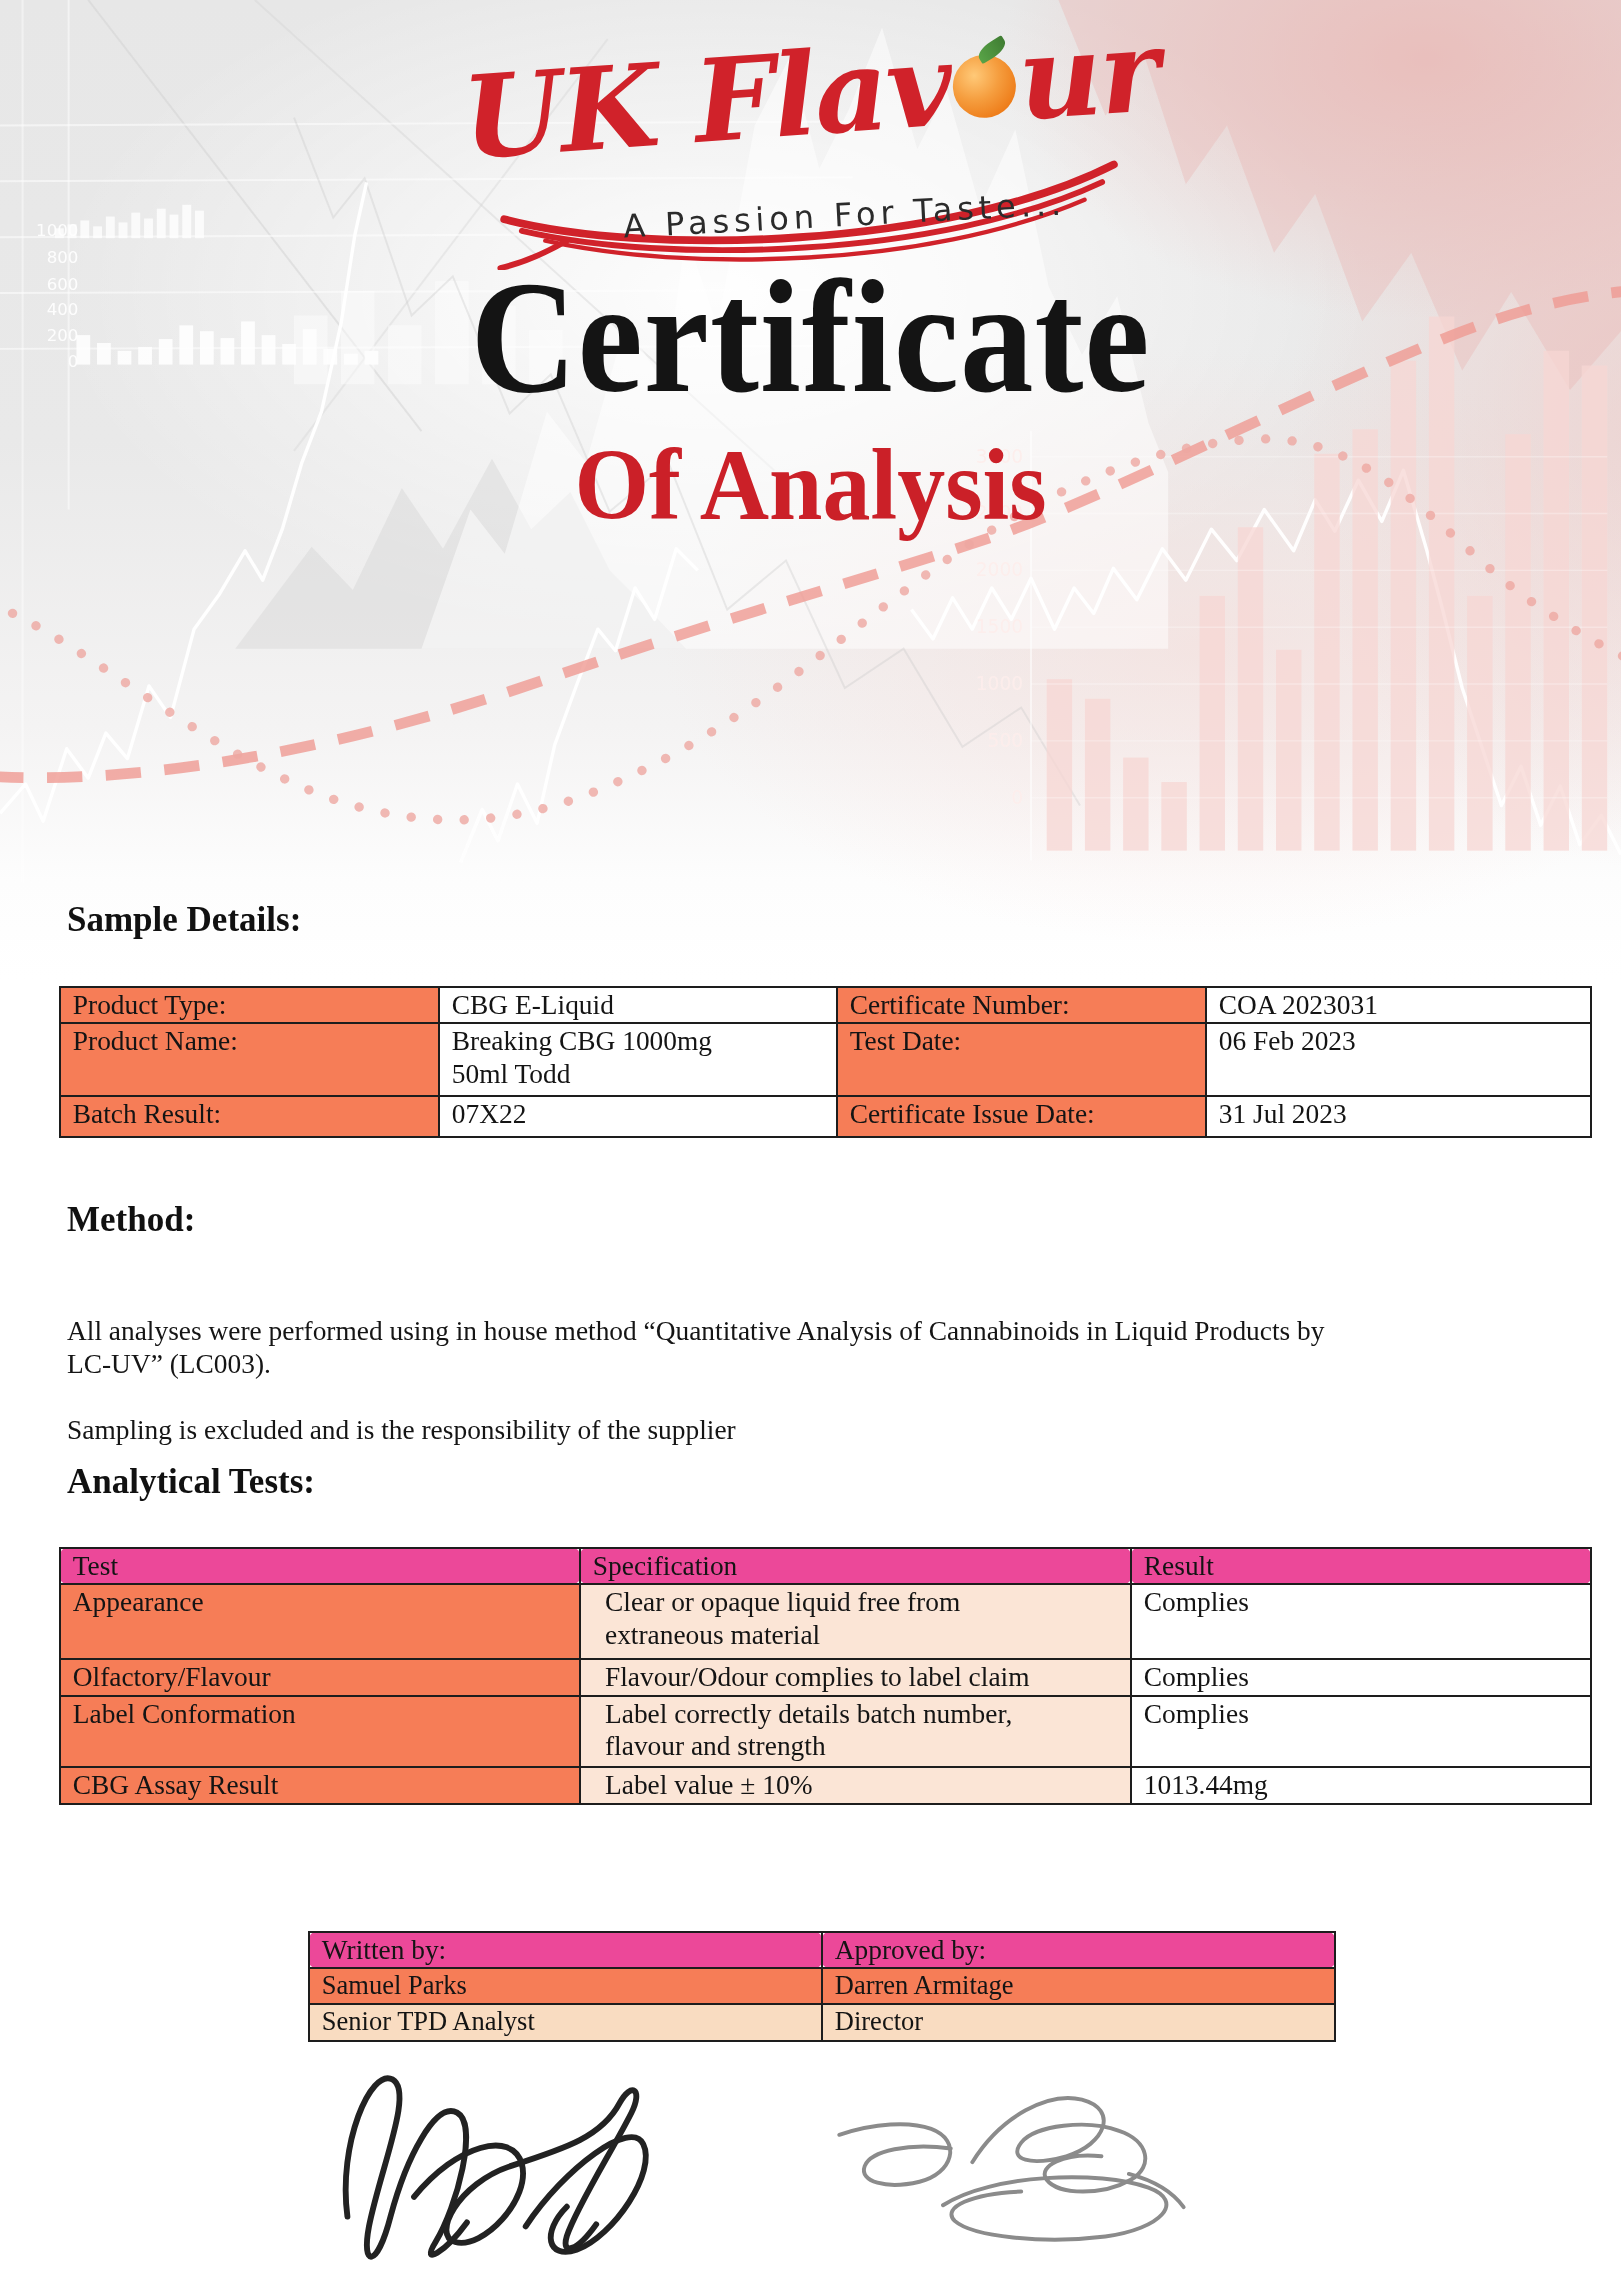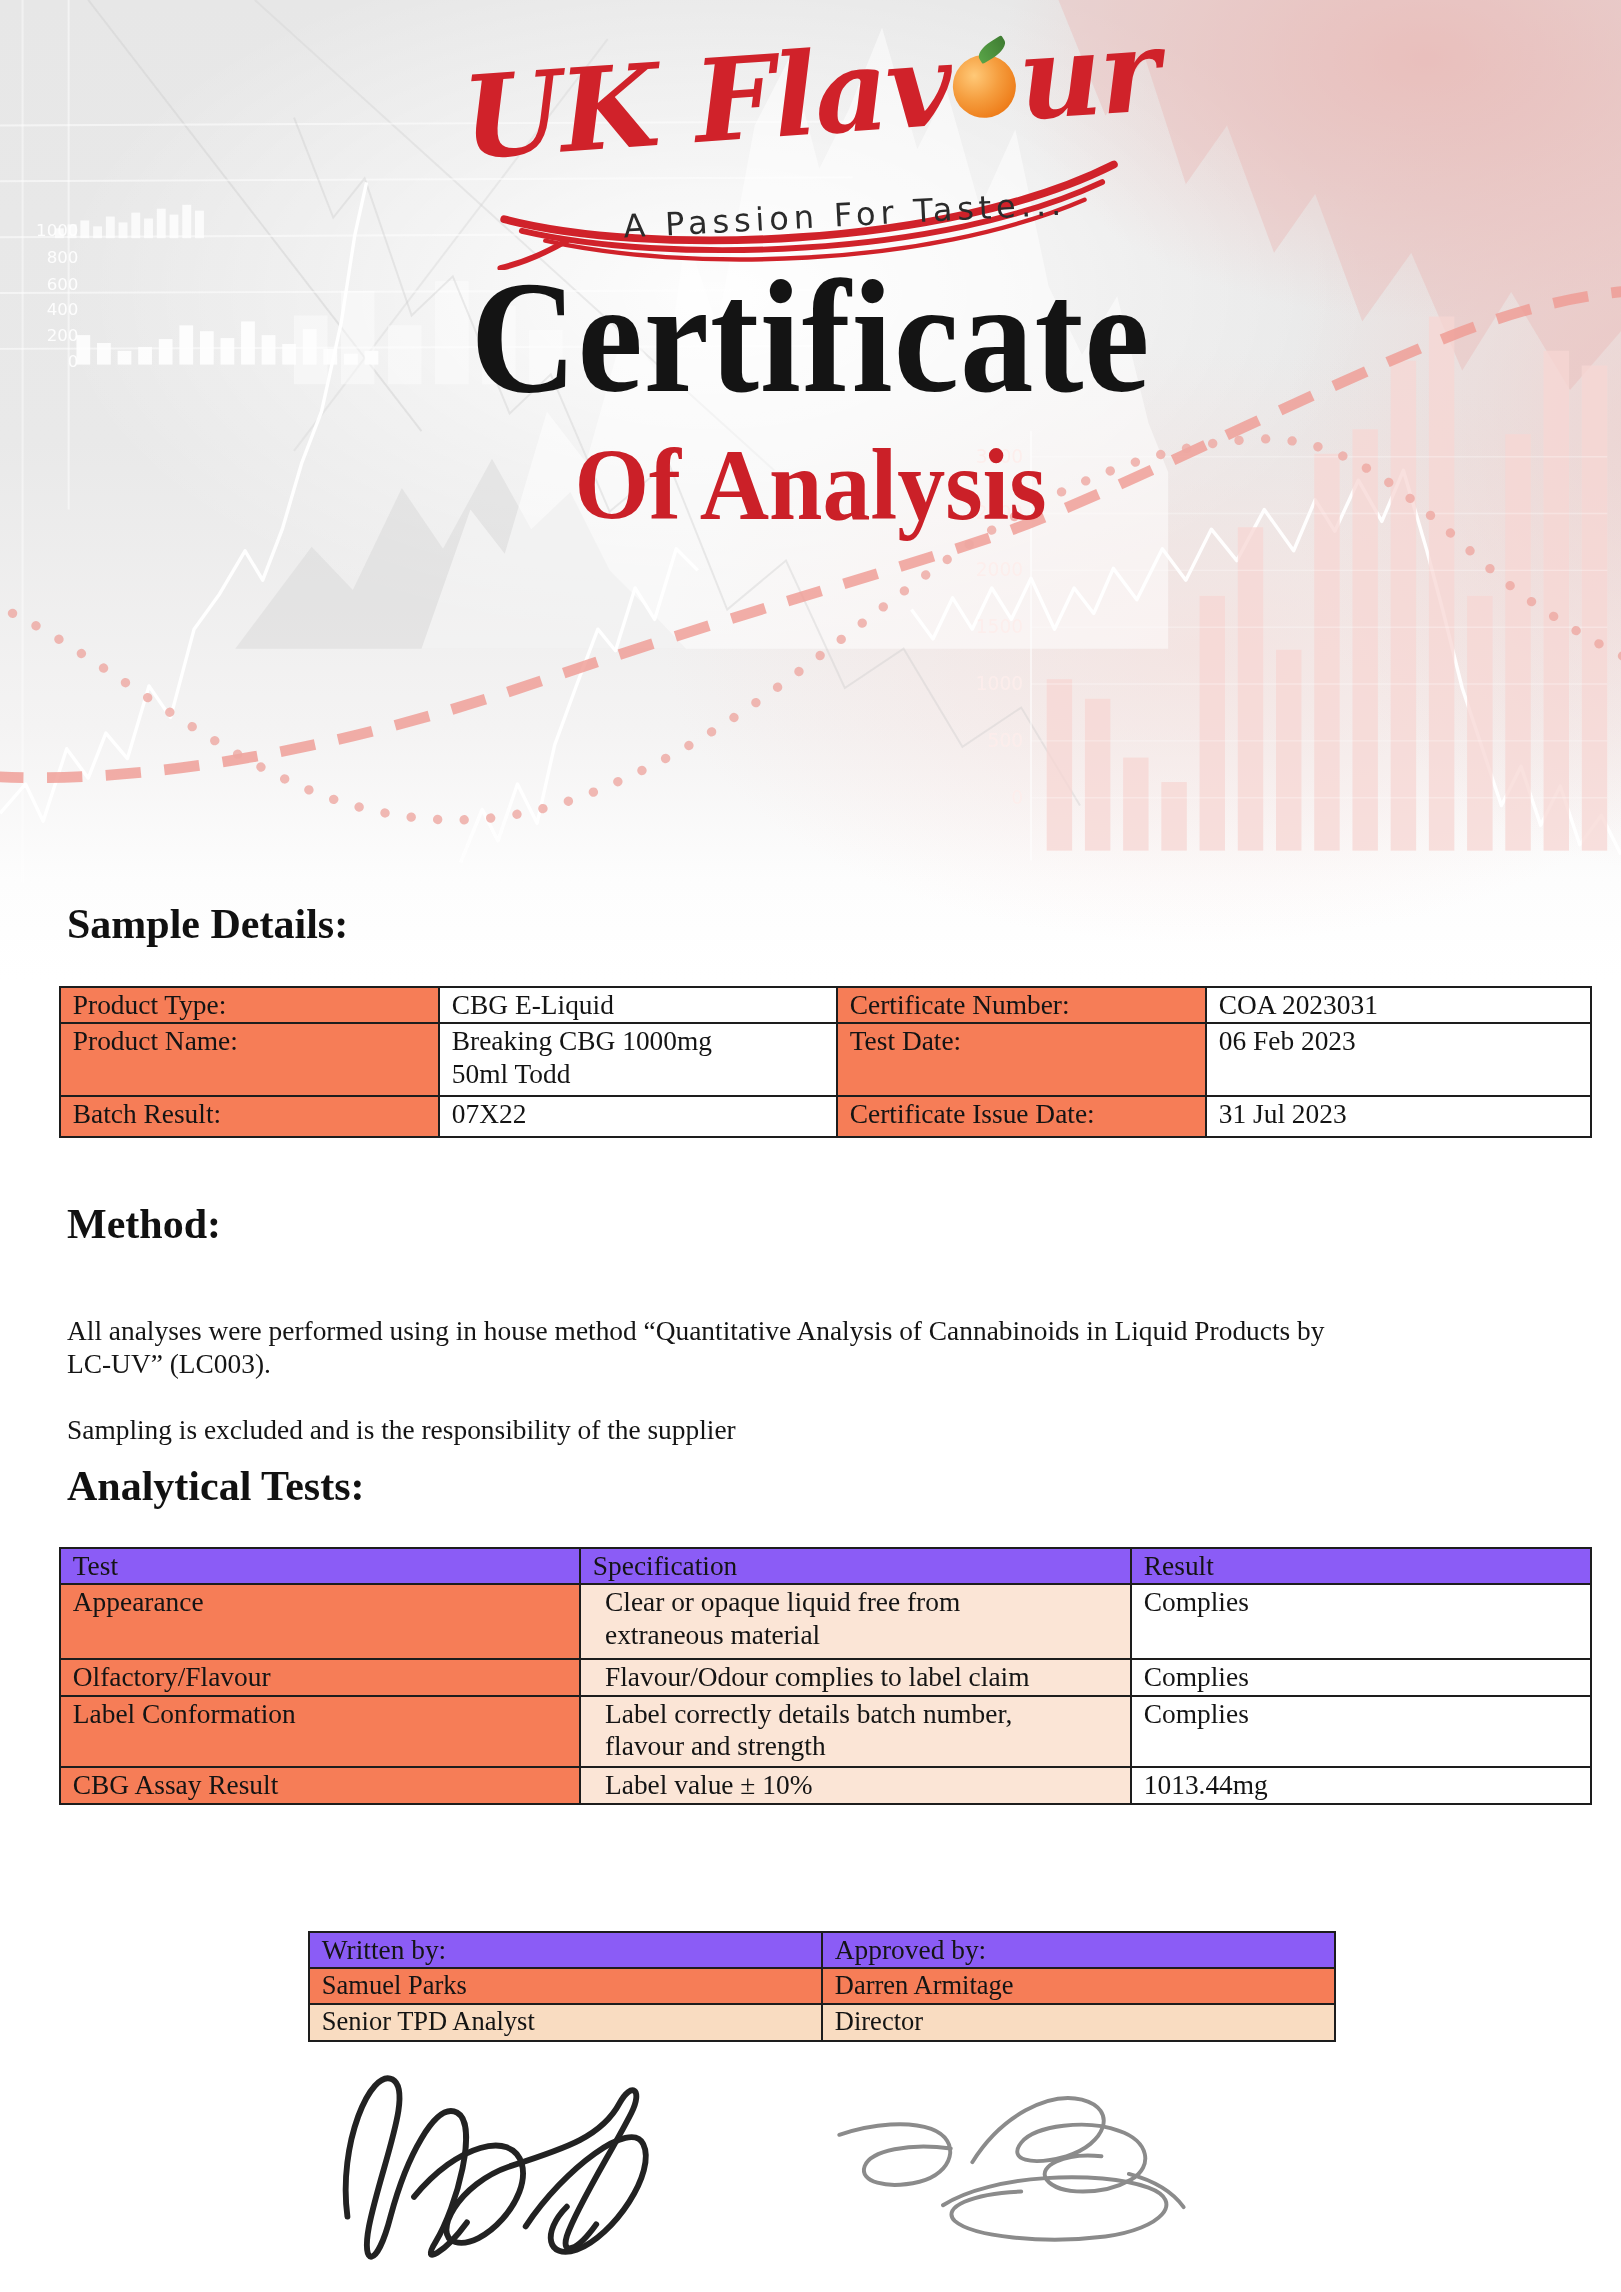--- a/index.html
+++ b/index.html
@@ -30,37 +30,37 @@
   .tagline{position:absolute;top:196px;left:0;right:0;text-align:center;
     font-family:"DejaVu Sans",sans-serif;font-size:32px;color:#2b2b2b;letter-spacing:4.9px;}
   .tagline-inner{display:inline-block;transform:rotate(-3deg);margin-left:69px;}
   .cert-title{position:absolute;top:263px;left:0;right:0;text-align:center;
     font-weight:bold;font-size:147px;line-height:1;color:#141414;transform:scaleY(1.1);
     letter-spacing:1px;}
   .cert-sub{position:absolute;top:437px;left:0;right:0;text-align:center;
     font-weight:bold;font-size:96px;line-height:1;color:#cb2028;transform:scaleY(1.06);}
 
   
-  .sec-heading{position:absolute;font-weight:bold;font-size:42px;color:#111;}
+  .sec-heading{position:absolute;font-weight:bold;font-size:35px;color:#111;}
   .h-sample{left:67px;top:900px;}
   .h-method{left:67px;top:1200px;}
   .h-tests{left:67px;top:1462px;}
   .method-text{position:absolute;left:67px;top:1282px;width:1500px;
     font-size:27.4px;line-height:33px;white-space:pre-line;}
 
   
   table{border-collapse:collapse;table-layout:fixed;}
   td,th{border:2px solid #1d1d1d;vertical-align:top;padding:1px 11.8px;
         font-size:27.4px;line-height:1.18;font-weight:normal;text-align:left;
         font-family:"Liberation Serif",serif;color:#141414;overflow:hidden;}
   .pre{white-space:pre-line;}
   .cell-orange{background:#F67D57;}
   .cell-peach{background:#FBE5D6;padding-left:24px;}
   .cell-peach2{background:#F9DCC1;}
-  .cell-gray{background:#8b5cf6;}
+  .cell-gray{background:#ec4899;border-radius:7px;}
   .sample-table{position:absolute;left:59px;top:986px;width:1531px;}
   .tests-table{position:absolute;left:59px;top:1547px;width:1531px;}
   .sign-table{position:absolute;left:308px;top:1931px;width:1025px;}
   .sign-table td{font-size:26.5px;}
 
   
   .sig{position:absolute;}
   .sig-left{left:320px;top:2050px;}
   .sig-right{left:825px;top:2080px;}
 </style>

